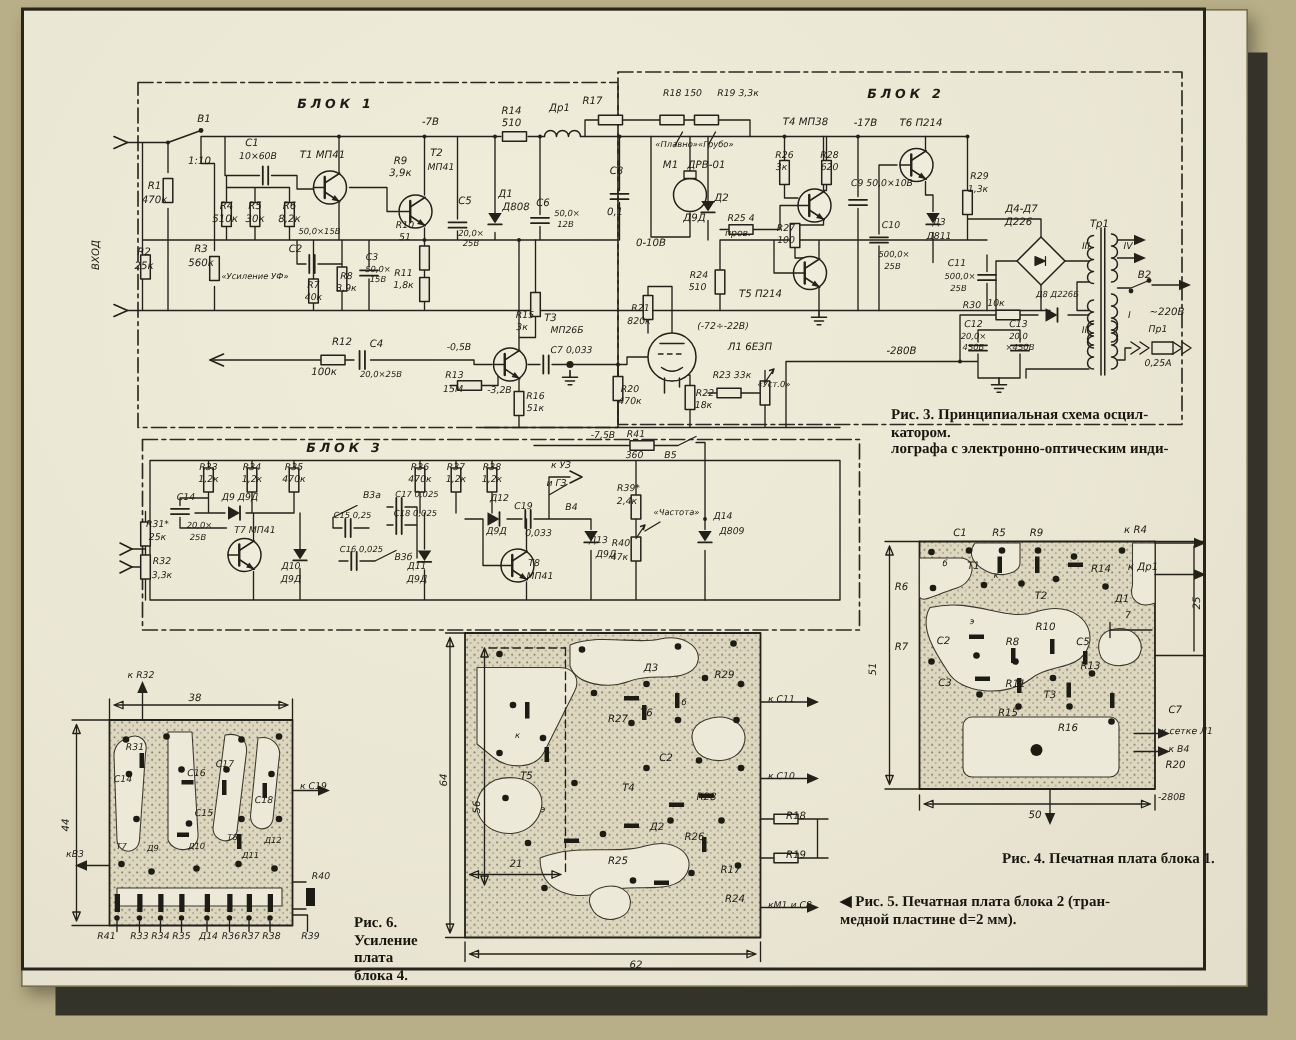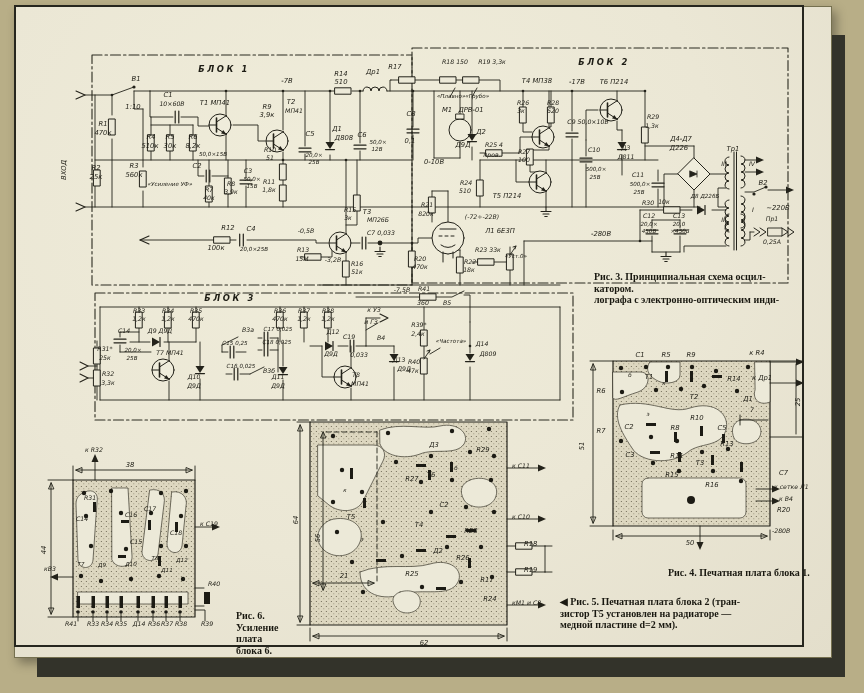--- a/index.html
+++ b/index.html
@@ -773,21 +773,20 @@
 <div class="cap" style="left:594px;top:271px;width:212px;">
     <div>Рис. 3. Принципиальная схема осцил-</div>
     <div>катором.</div>
     <div>лографа с электронно-оптическим инди-</div>
   </div>
 <div class="cap" style="left:636px;top:567px;width:182px;padding-left:32px;">
     <div>Рис. 4. Печатная плата блока 1.</div>
   </div>
 <div class="cap" style="left:560px;top:596px;width:264px;font-family:Liberation Serif, serif;">
     <div>◀ Рис. 5. Печатная плата блока 2 (тран-</div>
-    <div>зистор Т5 установлен на радиаторе —</div>
     <div>медной пластине d=2 мм).</div>
   </div>
 <div class="cap" style="left:236px;top:610px;width:72px;">
     <div>Рис. 6.</div>
     <div>Усиление</div>
     <div>плата</div>
-    <div>блока 6.</div>
+    <div>блока 4.</div>
   </div>
 
 </body></html>

